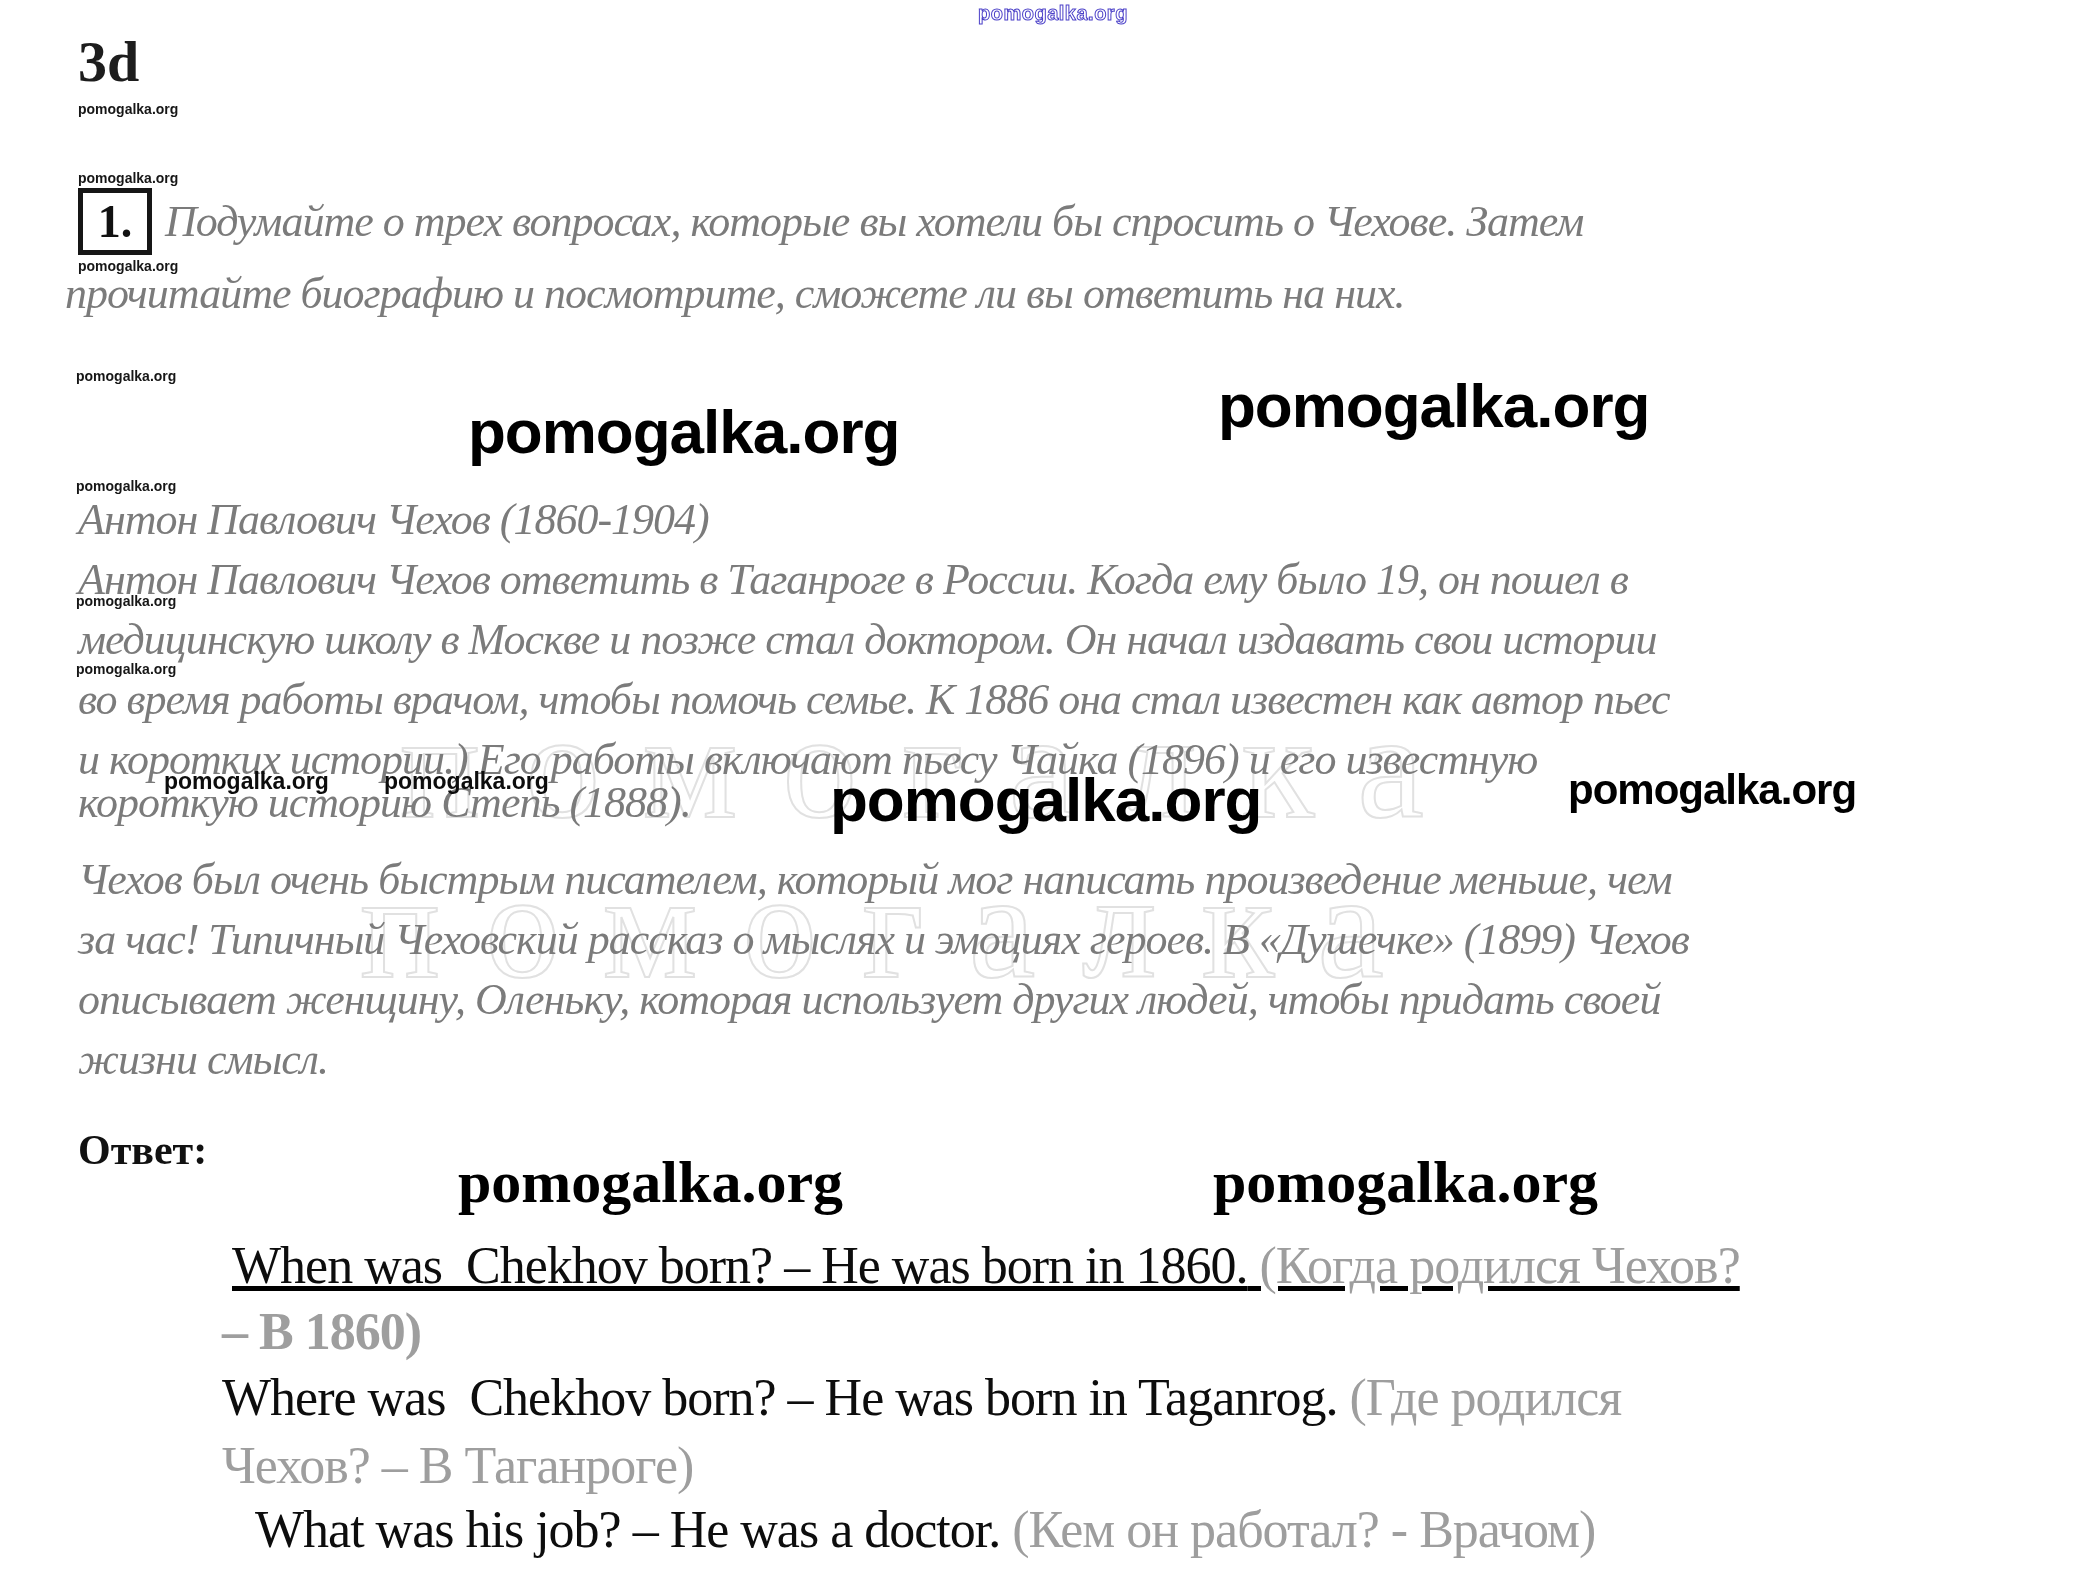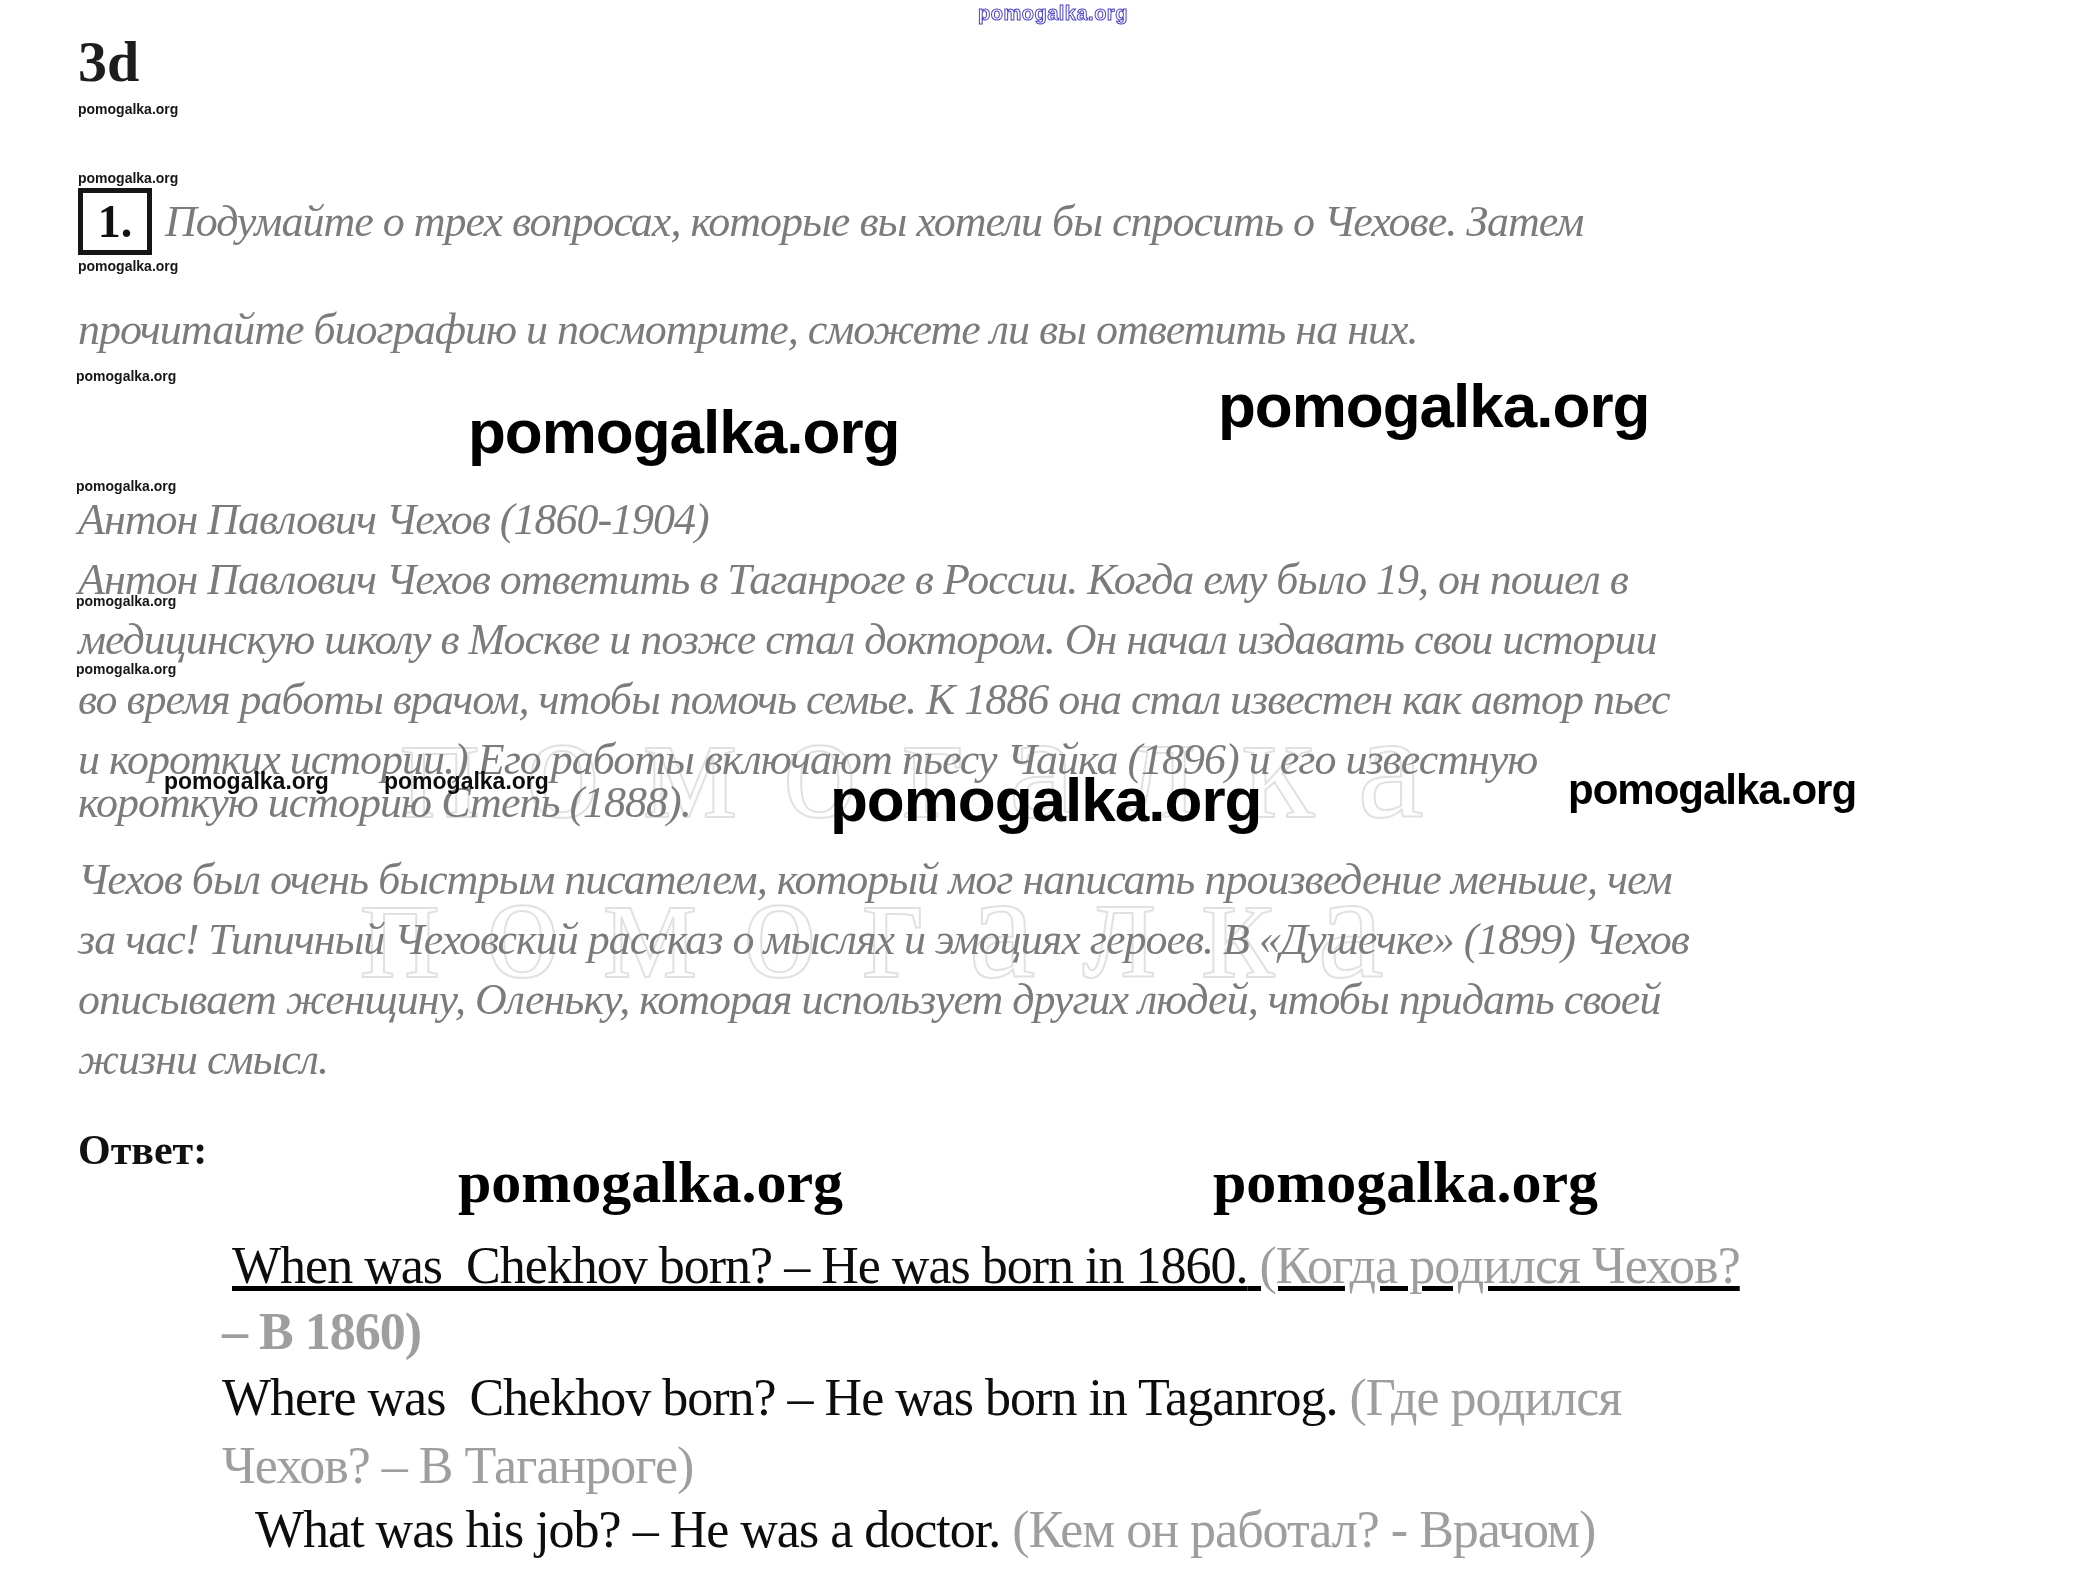--- a/index.html
+++ b/index.html
@@ -62,21 +62,21 @@
   <div class="abs wm-xs" style="left:76px;top:368px;">pomogalka.org</div>
   <div class="abs wm-xs" style="left:76px;top:478px;">pomogalka.org</div>
   <div class="abs wm-xs" style="left:76px;top:593px;">pomogalka.org</div>
   <div class="abs wm-xs" style="left:76px;top:661px;">pomogalka.org</div>
 
   <div class="abs numbox">
     <span>1.</span>
   </div>
 
   <div class="abs it" style="left:165px;top:196px;">Подумайте о трех вопросах, которые вы хотели бы спросить о Чехове. Затем</div>
-  <div class="abs it" style="left:78px;top:268px;margin-top:36px;">прочитайте биографию и посмотрите, сможете ли вы ответить на них.</div>
+  <div class="abs it" style="left:65px;top:268px;">прочитайте биографию и посмотрите, сможете ли вы ответить на них.</div>
 
   <div class="abs wm-lg" style="left:468px;top:396px;">pomogalka.org</div>
   <div class="abs wm-lg" style="left:1218px;top:370px;">pomogalka.org</div>
 
   <div class="abs wm-ghost" style="left:400px;top:680px;">помогалка</div>
   <div class="abs wm-ghost" style="left:360px;top:840px;">помогалка</div>
 
   <div class="abs it" style="left:78px;top:494px;">Антон Павлович Чехов (1860-1904)</div>
   <div class="abs it" style="left:78px;top:554px;">Антон Павлович Чехов ответить в Таганроге в России. Когда ему было 19, он пошел в</div>
   <div class="abs it" style="left:78px;top:614px;">медицинскую школу в Москве и позже стал доктором. Он начал издавать свои истории</div>

